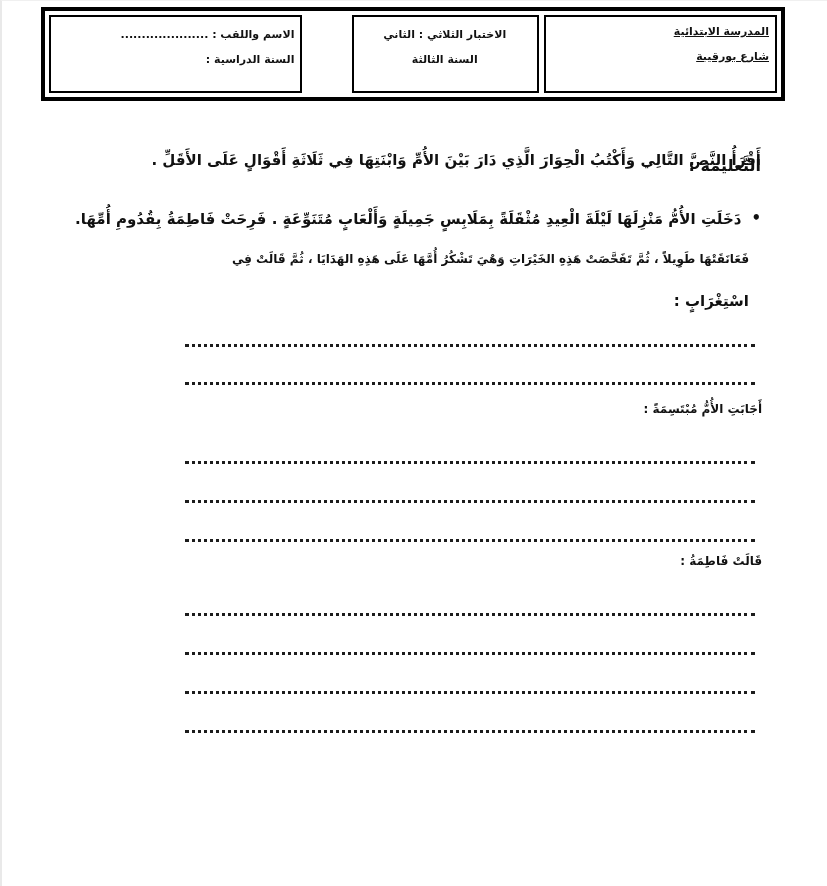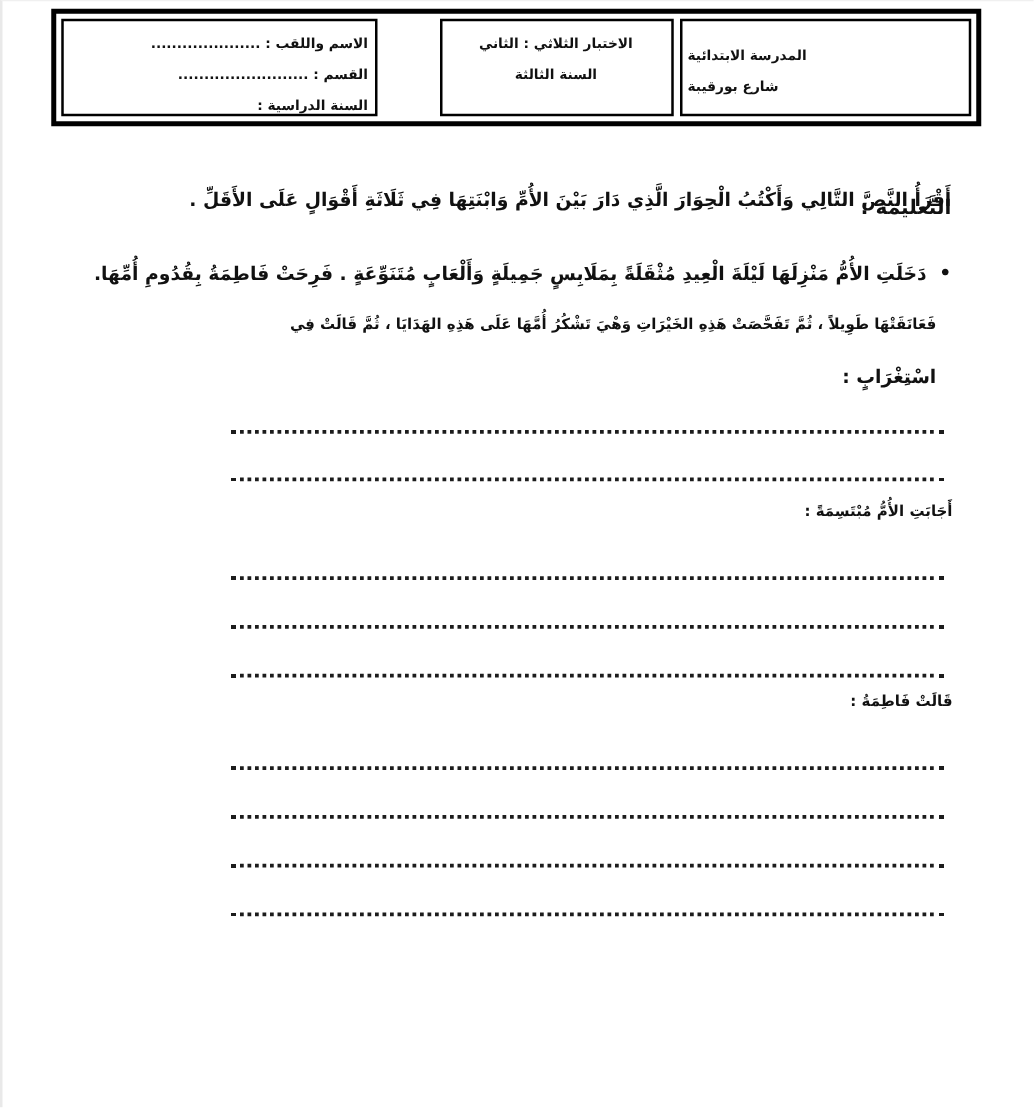--- a/index.html
+++ b/index.html
@@ -26,21 +26,21 @@
     padding: 4px;
     display: flex; gap: 5px;
   }
   .hcell {
     border: 2px solid #000;
     font-weight: bold;
     font-size: 11px;
     line-height: 25px;
     padding: 5px 6px 3px 4px;
   }
-  .hcell.school { width: 250px; text-align: left; padding-top: 15px; }
+  .hcell.school { width: 250px; text-align: right; padding-top: 2px; text-decoration: underline; }
   .hcell.exam   { width: 200px; text-align: center; margin-left: 45px; }
   .hcell.student{ width: 272px; text-align: right; }
 
   
   .bold-line { font-weight: bold; white-space: nowrap; }
   .heading { position: absolute; top: 131px; right: 66px; font-size: 16px; margin-top: 24px; }
   .instruction { position: absolute; top: 150px; right: 66px; font-size: 15px; }
   .p-line1 { position: absolute; top: 209px; right: 66px; font-size: 15px; }
   .p-line2 { position: absolute; top: 251px; right: 78px; font-size: 12px; }
   .p-line3 { position: absolute; top: 291px; right: 78px; font-size: 15px; }
@@ -70,21 +70,20 @@
     <div class="hcell school">
       <div>المدرسة الابتدائية</div>
       <div>شارع بورقيبة</div>
     </div>
     <div class="hcell exam">
       <div>الاختبار الثلاثي : الثاني</div>
       <div>السنة الثالثة</div>
     </div>
     <div class="hcell student">
       <div>الاسم واللقب : .....................</div>
-      <div>القسم : .........................</div>
       <div>السنة الدراسية :</div>
     </div>
   </div>
 
   <div class="heading bold-line">التَّعليمة :</div>
   <div class="instruction bold-line">أَقْرَأُ النَّصَّ التَّالِي وَأَكْتُبُ الْحِوَارَ الَّذِي دَارَ بَيْنَ الأُمِّ وَابْنَتِهَا فِي ثَلَاثَةِ أَقْوَالٍ عَلَى الأَقَلِّ .</div>
 
   <div class="p-line1 bold-line">
     <span class="bullet">•</span><span>دَخَلَتِ الأُمُّ مَنْزِلَهَا لَيْلَةَ الْعِيدِ مُثْقَلَةً بِمَلَابِسٍ جَمِيلَةٍ  وَأَلْعَابٍ مُتَنَوِّعَةٍ . فَرِحَتْ فَاطِمَةُ بِقُدُومِ أُمِّهَا.</span>
   </div>

